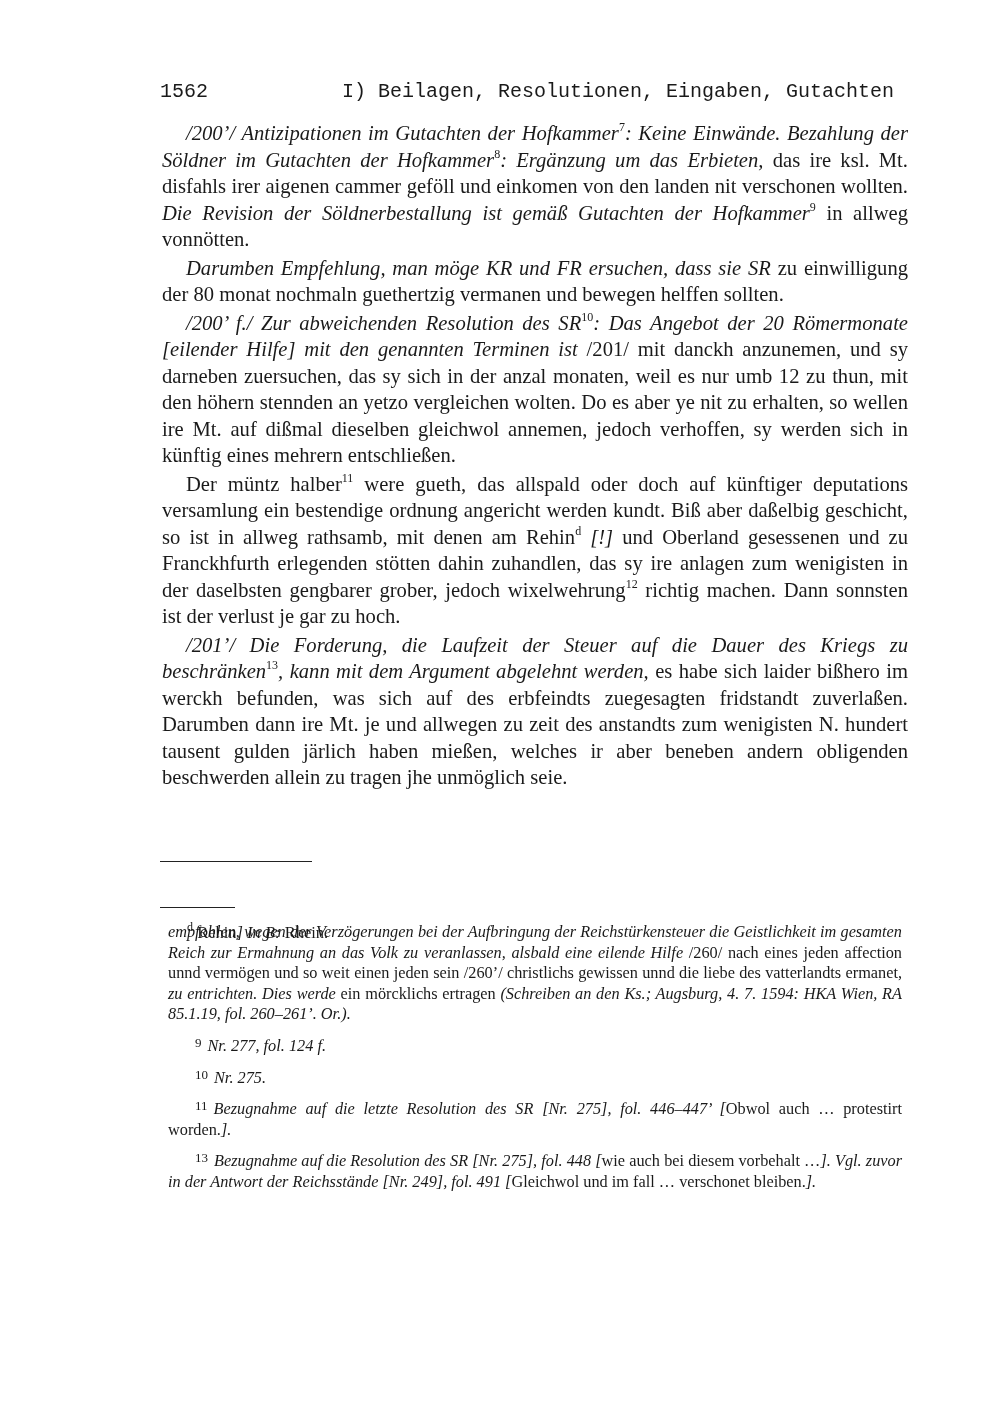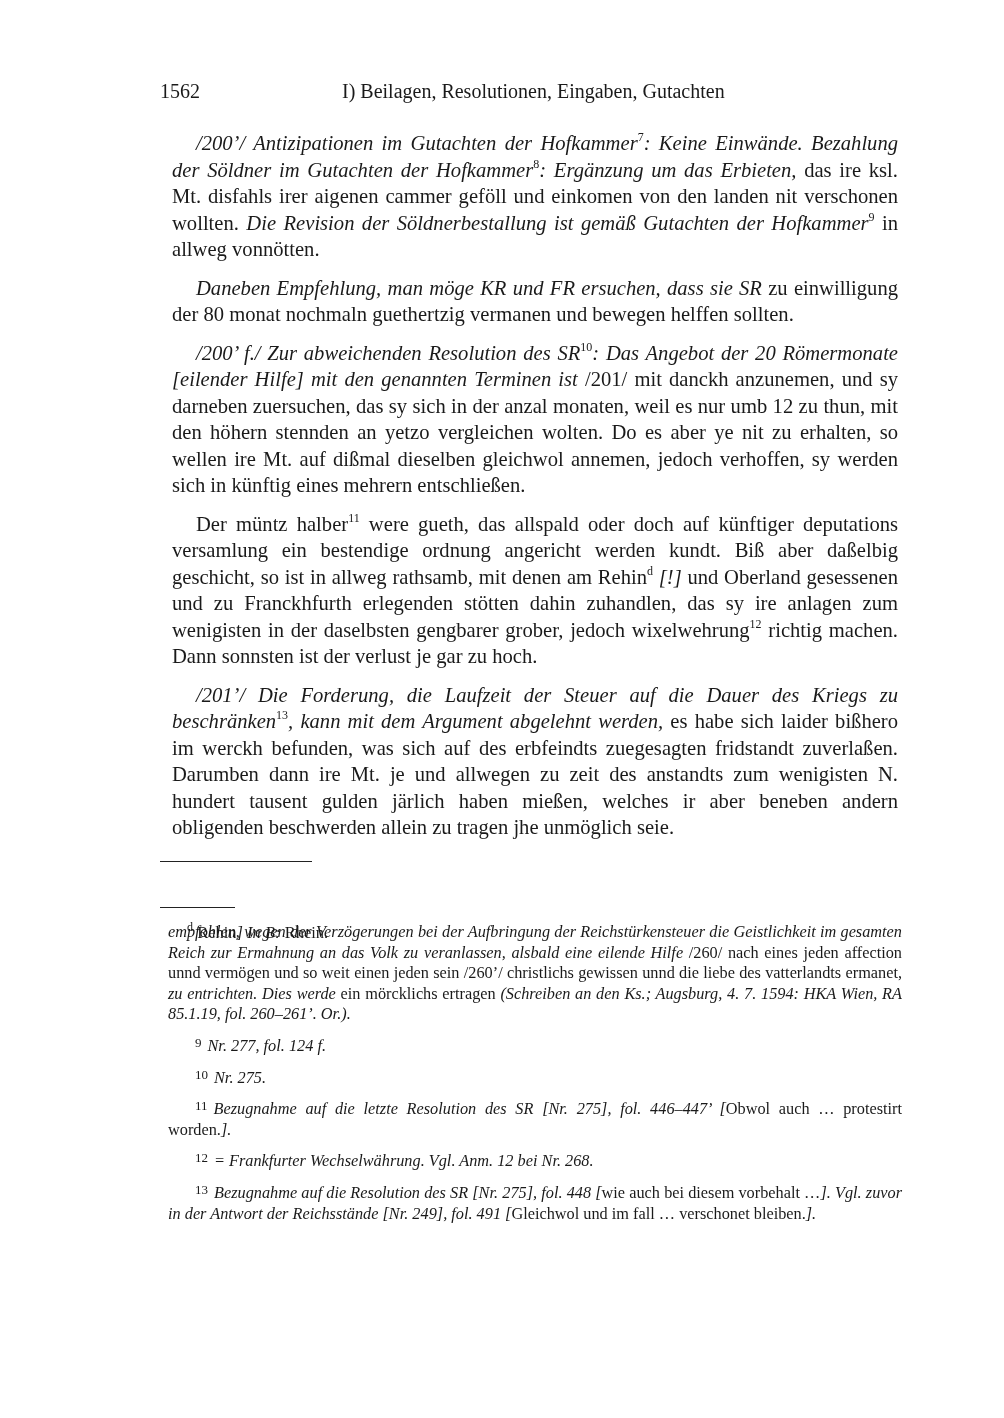--- a/index.html
+++ b/index.html
@@ -1,23 +1,23 @@
 <!DOCTYPE html>
 <html><head>
 <meta charset="utf-8">
 <style>
   html, body { margin:0; padding:0; background:#ffffff; }
   body { width:1004px; height:1418px; position:relative; overflow:hidden;
          font-family:"Liberation Serif","DejaVu Serif",serif; color:#1a1a1a; }
   .page { position:absolute; left:160px; top:0; width:750px; }
-  .header { position:absolute; top:80px; left:0; width:750px; height:26px; font-size:20px; }
+  .header { position:absolute; top:80px; left:0; width:750px; height:26px; font-size:20px;font-family:Liberation Mono, monospace; }
   .page-no { position:absolute; left:0; top:0; }
   .running-head { position:absolute; left:182px; top:0; }
   .main { position:absolute; top:118px; left:0; width:750px; font-size:20.6px; line-height:26.5px; text-align:justify; hyphens:manual; }
-  .main p { margin:12px; text-indent:24px; }
+  .main p { margin:2px; text-indent:24px; }
   i { font-style:italic; }
   sup { font-size:12px; line-height:0; vertical-align:super; position:relative; top:-1px; }
   .rule1 { position:absolute; top:861px; left:0; width:152px; border-top:1px solid #222; }
   .app-note { position:absolute; top:922px; left:27px; font-size:16.5px; line-height:22px; }
   .rule2 { position:absolute; top:907px; left:0; width:75px; border-top:1px solid #222; }
   .footnotes { position:absolute; top:914px; left:0; width:750px; font-size:16.3px; line-height:20.6px; text-align:justify; }
   .footnotes p { margin:8px; }
   .fn { text-indent:27px; }
   .fn .num { font-size:13px; vertical-align:4px; margin-right:6px; }
   .cont { text-indent:0; }
@@ -28,37 +28,36 @@
 <div class="page">
 
   <div class="header">
     <span class="page-no">1562</span>
     <span class="running-head">I) Beilagen, Resolutionen, Eingaben, Gutachten</span>
   </div>
 
   <div class="main">
     <p><i>/200’/ Antizipationen im Gutachten der Hofkammer</i><sup>7</sup><i>: Keine Einwände. Bezahlung der Söldner im Gutachten der Hofkammer</i><sup>8</sup><i>: Ergänzung um das Erbieten,</i><span> das ire ksl. Mt. disfahls irer aigenen cammer geföll und einkomen von den landen nit verschonen wollten. </span><i>Die Revision der Söldnerbestallung ist gemäß Gutachten der Hofkammer</i><sup>9</sup><span> in allweg vonnötten.</span></p>
 
-    <p><i>Daneben Empfehlung, man möge KR und FR ersuchen, dass sie SR</i><span> zu einwilligung der 80 monat nochmaln guethertzig vermanen und bewegen helffen sollten.</span></p>
+    <p><i>Darumben Empfehlung, man möge KR und FR ersuchen, dass sie SR</i><span> zu einwilligung der 80 monat nochmaln guethertzig vermanen und bewegen helffen sollten.</span></p>
 
     <p><i>/200’ f./ Zur abweichenden Resolution des SR</i><sup>10</sup><i>: Das Angebot der 20 Römermonate [eilender Hilfe] mit den genannten Terminen ist</i><span> /201/ mit danckh anzunemen, und sy darneben zuersuchen, das sy sich in der anzal monaten, weil es nur umb 12 zu thun, mit den höhern stennden an yetzo vergleichen wolten. Do es aber ye nit zu erhalten, so wellen ire Mt. auf dißmal dieselben gleichwol annemen, jedoch verhoffen, sy werden sich in künftig eines mehrern entschließen.</span></p>
 
     <p><span>Der müntz halber</span><sup>11</sup><span> were gueth, das allspald oder doch auf künftiger deputations versamlung ein bestendige ordnung angericht werden kundt. Biß aber daßelbig geschicht, so ist in allweg rathsamb, mit denen am Rehin</span><sup>d</sup><i> [!]</i><span> und Oberland gesessenen und zu Franckhfurth erlegenden stötten dahin zuhandlen, das sy ire anlagen zum wenigisten in der daselbsten gengbarer grober, jedoch wixelwehrung</span><sup>12</sup><span> richtig machen. Dann sonnsten ist der verlust je gar zu hoch.</span></p>
 
     <p><i>/201’/ Die Forderung, die Laufzeit der Steuer auf die Dauer des Kriegs zu beschränken</i><sup>13</sup><i>, kann mit dem Argument abgelehnt werden,</i><span> es habe sich laider bißhero im werckh befunden, was sich auf des erbfeindts zuegesagten fridstandt zuverlaßen. Darumben dann ire Mt. je und allwegen zu zeit des anstandts zum wenigisten N. hundert tausent gulden järlich haben mießen, welches ir aber beneben andern obligenden beschwerden allein zu tragen jhe unmöglich seie.</span></p>
   </div>
 
   <div class="rule1"></div>
   <div class="app-note"><sup>d</sup><span> Rehin</span><i>] In B:</i><span> Rhein.</span></div>
 
   <div class="rule2"></div>
 
   <div class="footnotes">
     <p class="cont"><i>empfohlen, wegen der Verzögerungen bei der Aufbringung der Reichstürkensteuer die Geistlichkeit im gesamten Reich zur Ermahnung an das Volk zu veranlassen, alsbald eine eilende Hilfe</i><span> /260/ nach eines jeden affection unnd vermögen und so weit einen jeden sein /260’/ christlichs gewissen unnd die liebe des vatterlandts ermanet, </span><i>zu entrichten. Dies werde</i><span> ein mörcklichs ertragen </span><i>(Schreiben an den Ks.; Augsburg, 4. 7. 1594: HKA Wien, RA 85.1.19, fol. 260–261’. Or.).</i></p>
 
     <p class="fn"><span class="num">9</span><i>Nr. 277, fol. 124 f.</i></p>
     <p class="fn"><span class="num">10</span><i>Nr. 275.</i></p>
     <p class="fn"><span class="num">11</span><i>Bezugnahme auf die letzte Resolution des SR [Nr. 275], fol. 446–447’ [</i><span>Obwol auch … protestirt worden.</span><i>].</i></p>
-    <p class="fn"><span class="num">12</span><i>= Frankfurter Wechselwährung. Vgl. Anm. 12 bei Nr. 268.</i></p>
     <p class="fn"><span class="num">13</span><i>Bezugnahme auf die Resolution des SR [Nr. 275], fol. 448 [</i><span>wie auch bei diesem vorbehalt …</span><i>]. Vgl. zuvor in der Antwort der Reichsstände [Nr. 249], fol. 491 [</i><span>Gleichwol und im fall … verschonet bleiben.</span><i>].</i></p>
   </div>
 
 </div>
 
 </body></html>

